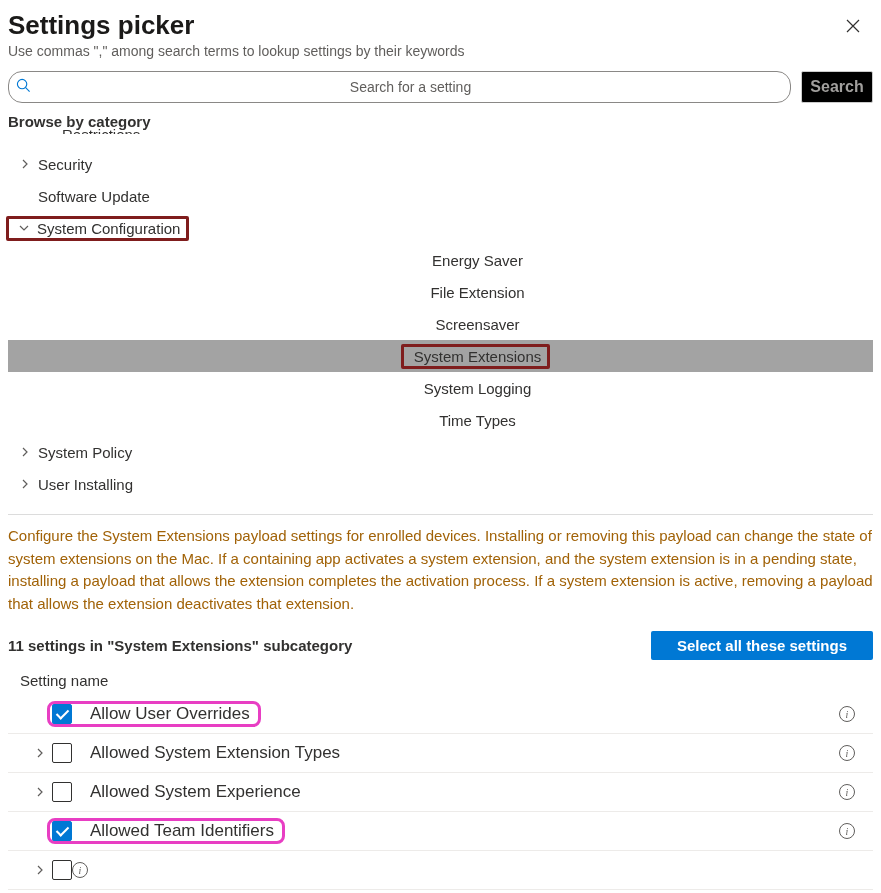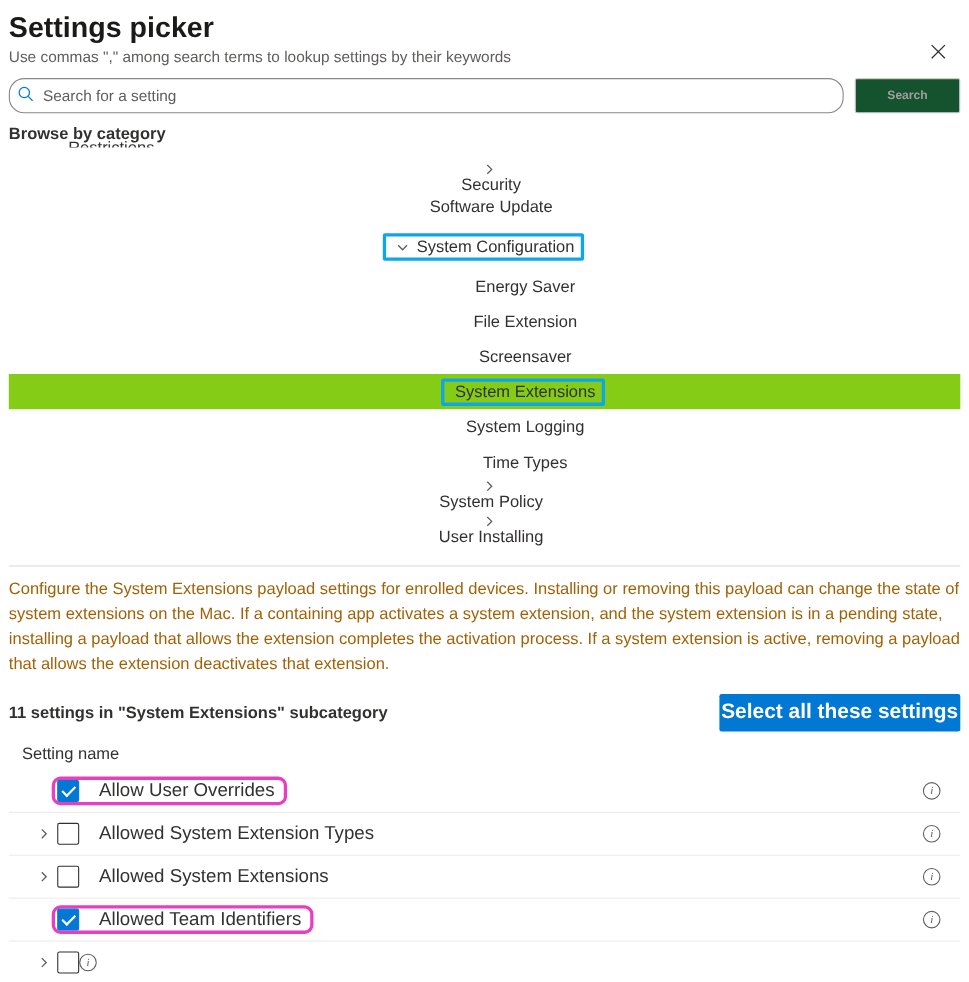--- a/index.html
+++ b/index.html
@@ -4,46 +4,46 @@
 <style>
   * { box-sizing: border-box; margin: 0; padding: 0; }
   body {
     font-family: "Segoe UI", -apple-system, sans-serif;
     font-size: 14px;
     color: #323130;
     width: 881px;
     background: #fff;
     padding: 8px;
   }
-  .header { display: flex; justify-content: space-between; align-items: flex-end; padding: 2px 0 4px 0; }
+  .header { display: flex; justify-content: space-between; align-items: flex-start; padding: 2px 0 4px 0; }
   .title { font-size: 26px; font-weight: 600; color: #1b1a19; }
   .subtitle { font-size: 14px; color: #605e5c; margin-top: 2px; }
   .close-btn { width: 24px; height: 24px; display:flex; align-items:center; justify-content:center; cursor:pointer; background:none; border:none; color:#323130; margin-top:4px; margin-right:8px;}
   .search-row { display:flex; gap:10px; margin-top:8px; }
   .search-wrap { position:relative; flex:1; }
-  .search-input { width:100%; height:32px; border:1px solid #8a8886; border-radius:14px; padding:0 8px 0 30px; font-size:14px; outline:none; }
+  .search-input { width:100%; height:32px; border:1px solid #8a8886; border-radius:14px; padding:0 8px 0 30px; font-size:14px; outline:none;text-align:center; }
   .search-input::placeholder { color:#605e5c; }
   .search-icon { position:absolute; left:8px; top:50%; transform:translateY(-50%); color:#0078d4; }
-  .search-btn { width:96px; height:32px; border:1px solid #ccc; background:#14532d; color:#a19f9d; font-size:11px; font-weight:600; border-radius:2px; cursor:default; }
+  .search-btn { width:72px; height:32px; border:1px solid #ccc; background:#000000; color:#a19f9d; font-size:16px; font-weight:600; border-radius:2px; cursor:default; }
   .browse-label { font-weight:700; font-size:15px; margin-top:10px; }
   .truncated { color:#323130; margin-left:54px; margin-top:6px; height:8px; overflow:hidden; font-size:15px; position:relative; top:-10px;}
   .category-tree { margin-top:4px; }
   .cat-row { display:flex; align-items:center; height:32px; font-size:15px; cursor:pointer; }
-  .cat-row.depth0 { padding-left:8px;flex-direction:column; }
+  .cat-row.depth0 { padding-left:8px; }
   .cat-row.depth1 { padding-left:52px;justify-content:center; }
-  .cat-row.selected { background:#84cc16; }
+  .cat-row.selected { background:#a3a3a3; }
   .chevron { width:18px; display:inline-flex; justify-content:center; color:#605e5c; }
   .chevron.none { visibility:hidden; }
   .cat-label { margin-left:4px; }
-  .highlight-box { border:3px solid #0ea5e9; border-radius:2px; padding:1px 6px 1px 6px; display:inline-flex; align-items:center;}
+  .highlight-box { border:3px solid #7f1d1d; border-radius:2px; padding:1px 6px 1px 6px; display:inline-flex; align-items:center;}
   .divider { border:none; border-top:1px solid #dcdcdc; margin:14px 0 10px 0; }
   .description { font-size:15px; line-height:1.5; color:#a16207; }
   .count-row { display:flex; justify-content:space-between; align-items:center; margin-top:16px; }
   .count-label { font-weight:700; font-size:15px; }
-  .select-all-btn { background:#0078d4; color:#fff; border:none; font-size:19px; font-weight:600; padding:6px 2px; border-radius:2px; cursor:pointer; }
+  .select-all-btn { background:#0078d4; color:#fff; border:none; font-size:15px; font-weight:600; padding:6px 26px; border-radius:2px; cursor:pointer; }
   .setting-name-header { font-weight:400; font-size:15px; margin:12px 0 6px 12px; }
   .settings-list {}
   .setting-row { display:flex; align-items:center; height:39px; border-bottom:1px solid #edebe9; padding-left:20px; padding-right:18px;}
   .setting-row .exp { width:24px; display:inline-flex; justify-content:center; color:#605e5c; }
   .setting-row .exp.none { visibility:hidden; }
   .cbx { appearance:none; width:20px; height:20px; border:1px solid #323130; border-radius:2px; background:#fff; cursor:pointer; display:inline-block; position:relative; }
   .cbx.checked { background:#0078d4; border-color:#0078d4; }
   .cbx.checked::after { content:""; position:absolute; left:6px; top:2px; width:5px; height:10px; border:solid #fff; border-width:0 2px 2px 0; transform:rotate(45deg); }
   .setting-label { margin-left:18px; font-size:17px; flex:1; }
   .info-icon { width:16px; height:16px; border:1px solid #605e5c; border-radius:50%; display:inline-flex; align-items:center; justify-content:center; font-size:10px; color:#605e5c; font-style:italic; font-family:Georgia,serif; cursor:pointer;}
@@ -182,21 +182,21 @@
       <span class="setting-label">Allowed System Extension Types</span>
       <span class="info-icon">i</span>
     </div>
     <div class="setting-row">
       <span class="exp">
         <svg width="12" height="12" viewBox="0 0 12 12">
           <path d="M4 2 L8 6 L4 10" stroke="#605e5c" stroke-width="1.2" fill="none"></path>
         </svg>
       </span>
       <span class="cbx"></span>
-      <span class="setting-label">Allowed System Extensions</span>
+      <span class="setting-label">Allowed System Experience</span>
       <span class="info-icon">i</span>
     </div>
     <div class="setting-row">
       <span class="exp none">
         <svg width="12" height="12" viewBox="0 0 12 12">
           <path d="M4 2 L8 6 L4 10" stroke="#605e5c" stroke-width="1.2" fill="none"></path>
         </svg>
       </span>
       <span class="hl-row-wrap">
         <span class="cbx checked"></span>

